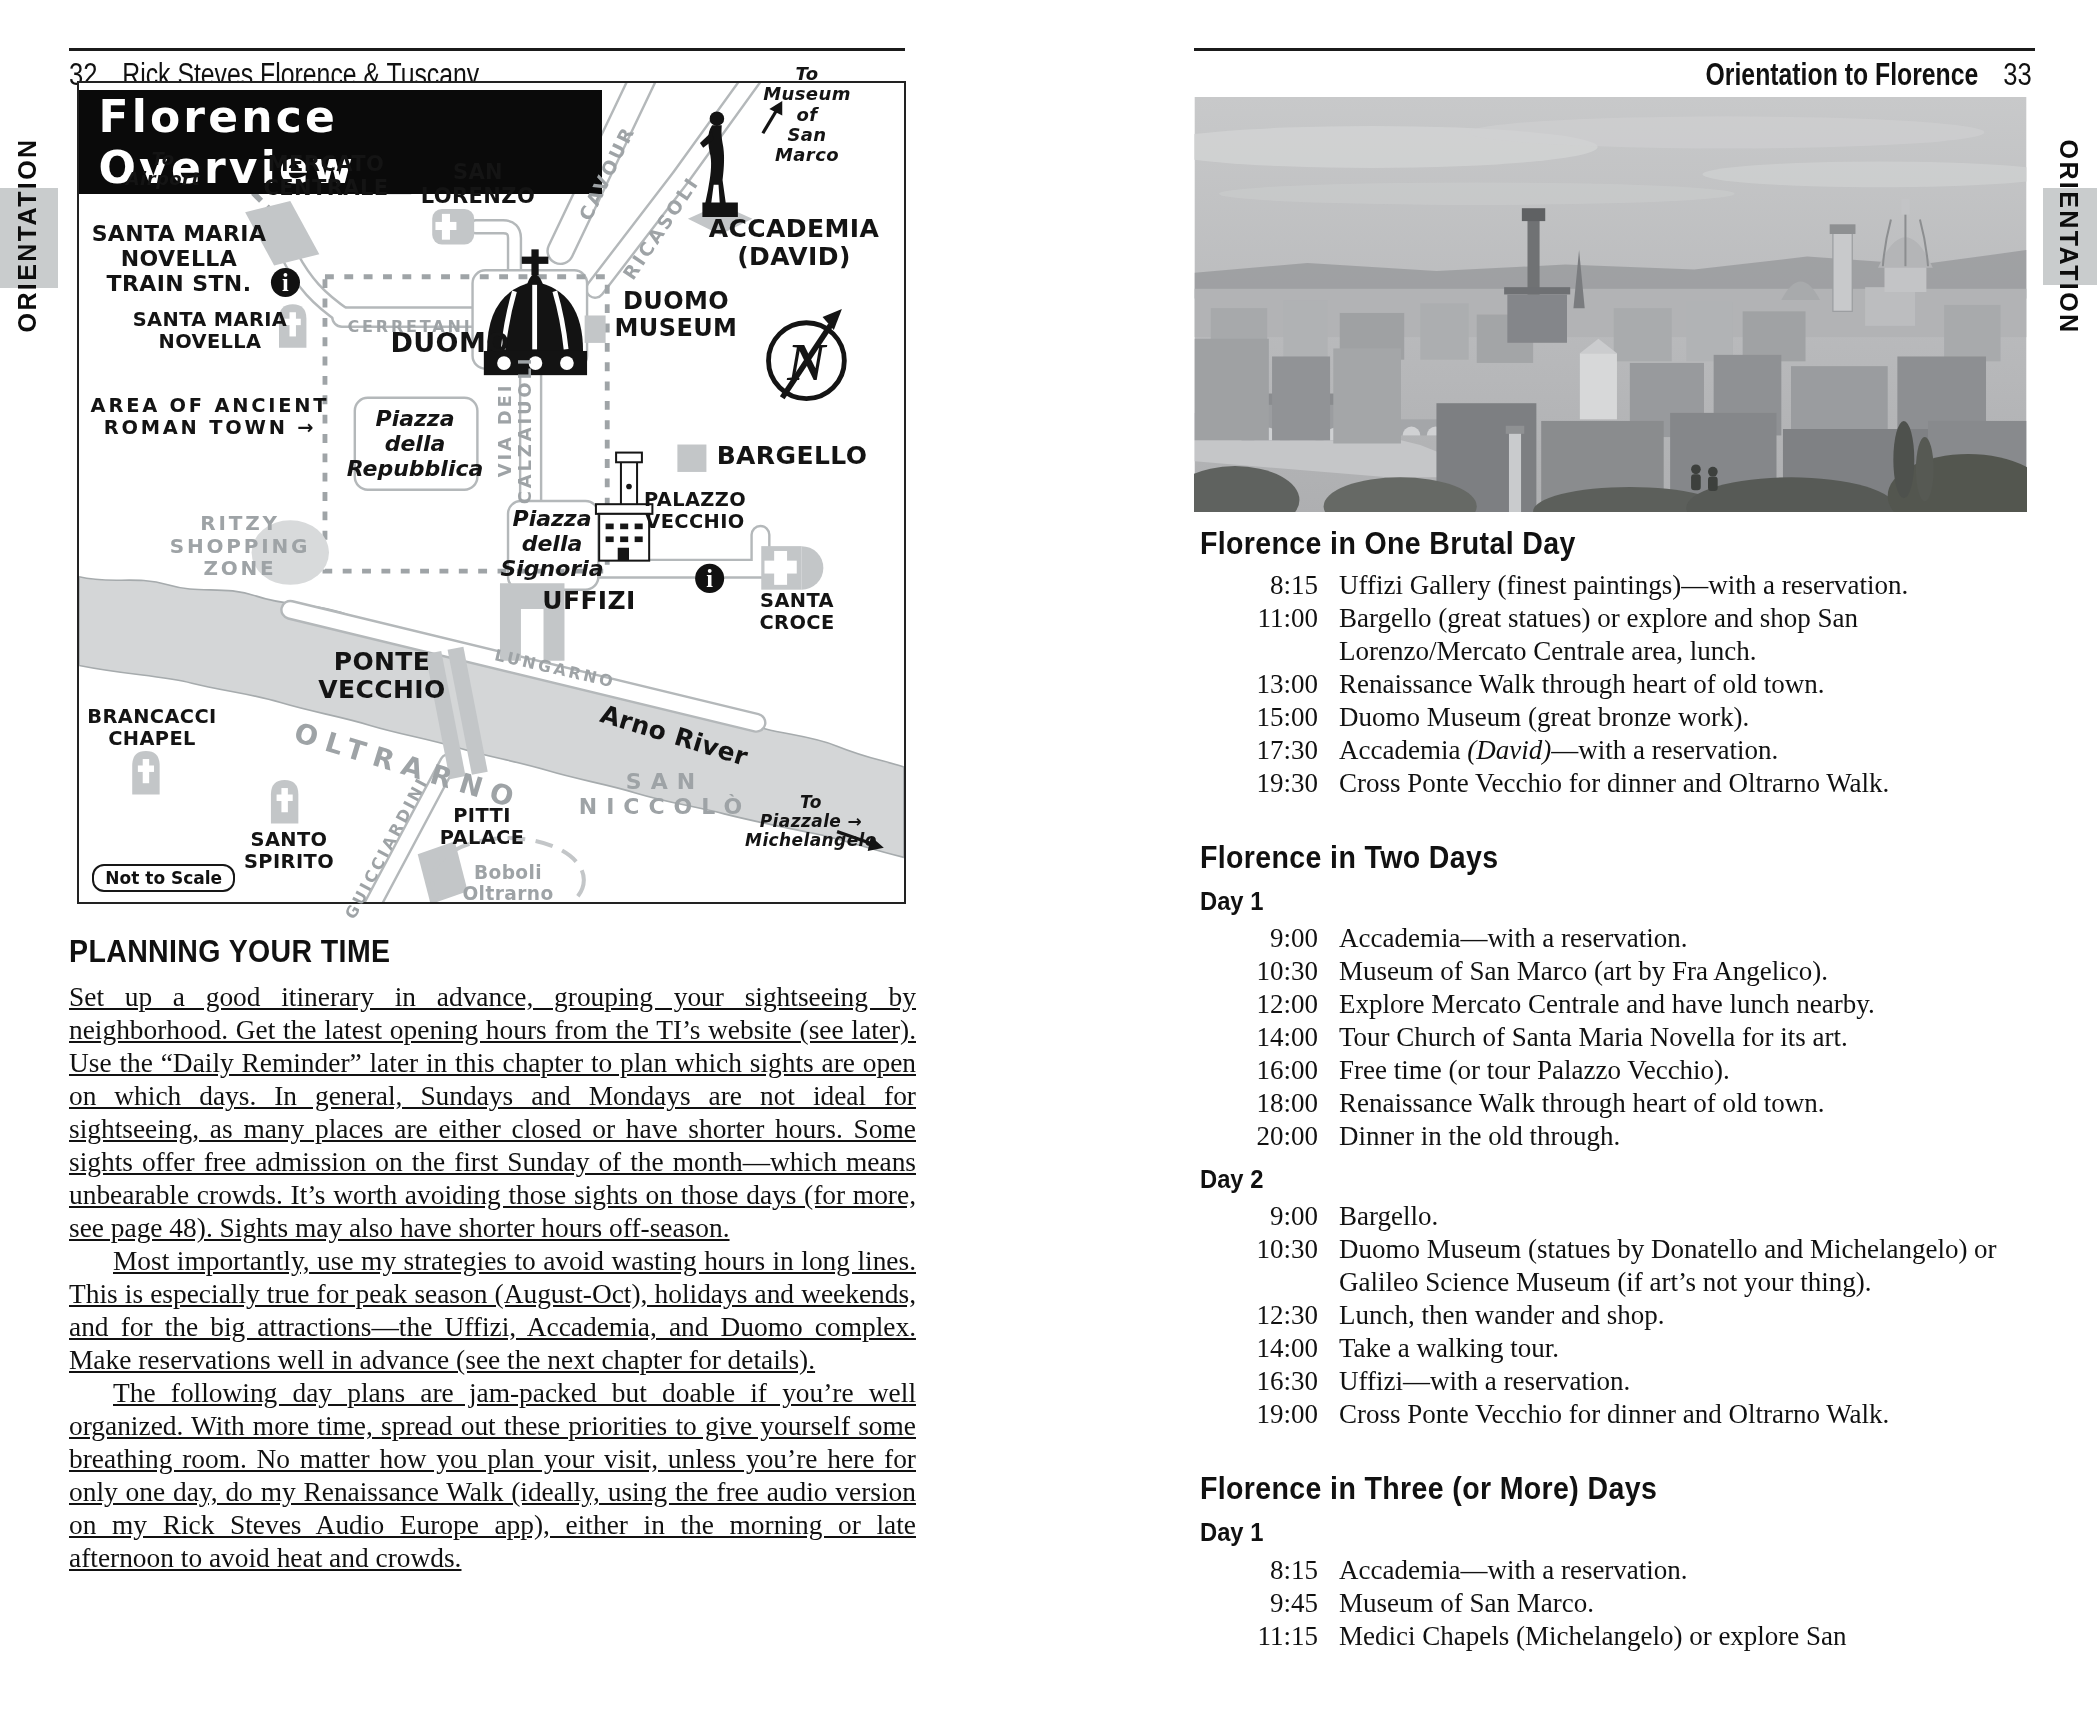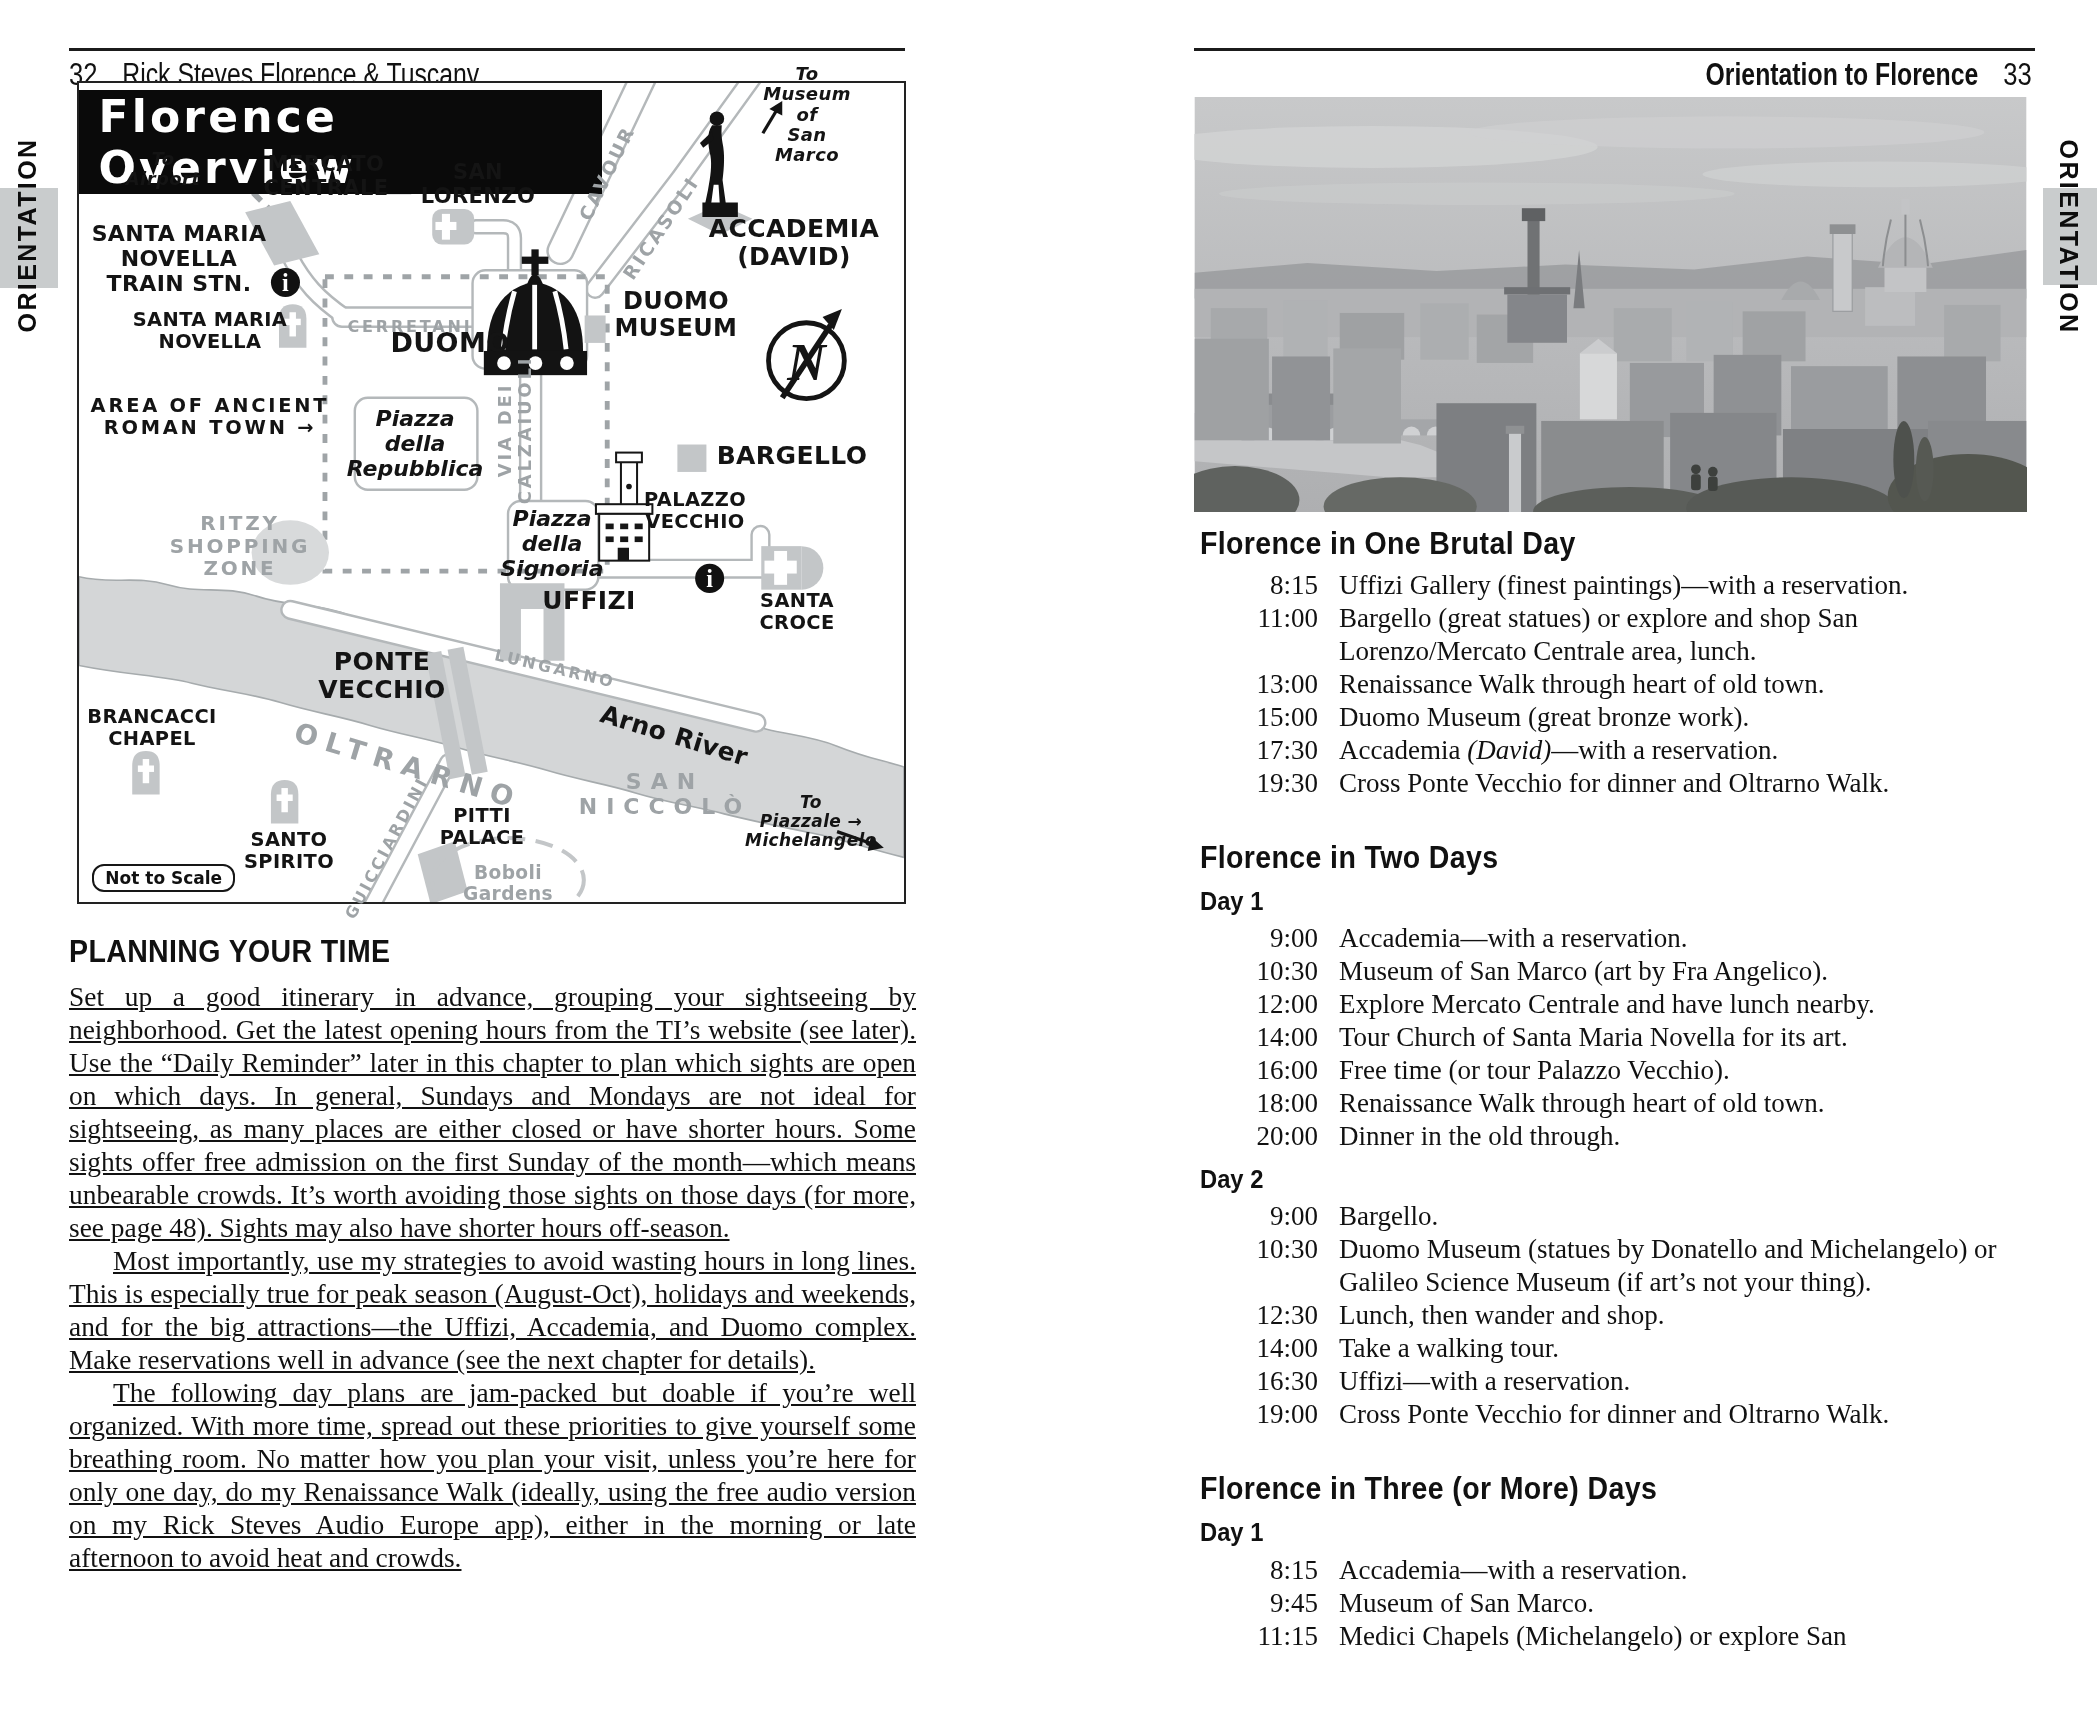--- a/index.html
+++ b/index.html
@@ -285,21 +285,21 @@
       <div class="map-label gray ls2" style="left: 329px; top: 684px; font-size: 27.4px; transform: translate(-50%, -50%) rotate(17deg);">OLTRARNO</div>
       <div class="map-label" style="left: 595px; top: 653px; font-size: 25px; transform: translate(-50%, -50%) rotate(17deg);">Arno River</div>
       <div class="map-label" style="left: 73px; top: 645px; font-size: 19.4px; transform: translate(-50%, -50%);">BRANCACCI
 CHAPEL</div>
       <div class="map-label" style="left: 210px; top: 768px; font-size: 19.4px; transform: translate(-50%, -50%);">SANTO
 SPIRITO</div>
       <div class="map-label gray ls" style="left: 308px; top: 765px; font-size: 16px; transform: translate(-50%, -50%) rotate(-62deg);">GUICCIARDINI</div>
       <div class="map-label" style="left: 403px; top: 744px; font-size: 19.4px; transform: translate(-50%, -50%);">PITTI
 PALACE</div>
       <div class="map-label gray" style="left: 429px; top: 800px; font-size: 18.6px; transform: translate(-50%, -50%);">Boboli
-Gardens</div>
+Oltrarno</div>
       <div class="map-label gray ls2" style="left: 586px; top: 712px; font-size: 22px; transform: translate(-50%, -50%);">SAN NICCOLÒ</div>
       <div class="map-label it" style="left: 732px; top: 739px; font-size: 17px; transform: translate(-50%, -50%);">To
 Piazzale →
 Michelangelo</div>
     </div>
   <div id="scalebox">Not to Scale</div>
 </div>
 
 <div id="planning">
   <h2>PLANNING YOUR TIME</h2>

